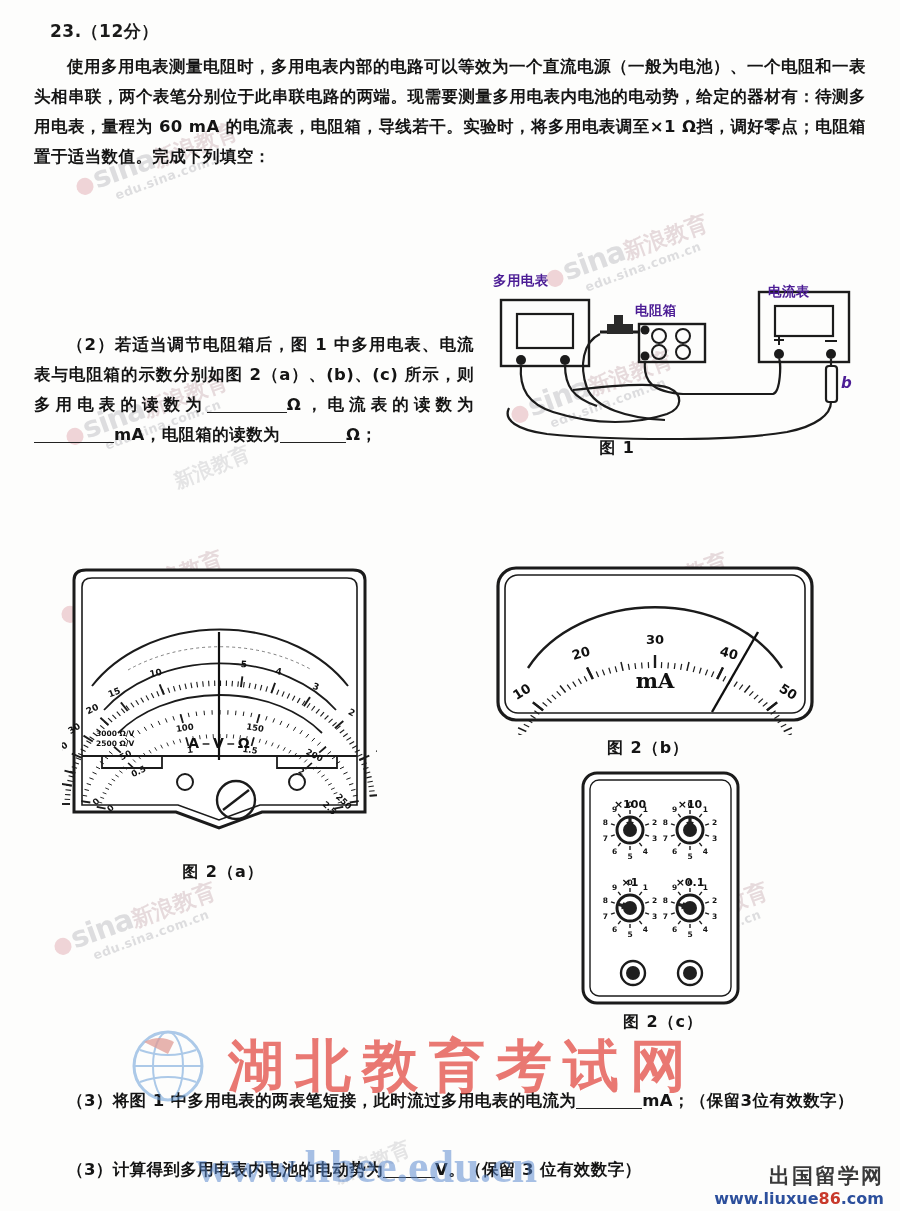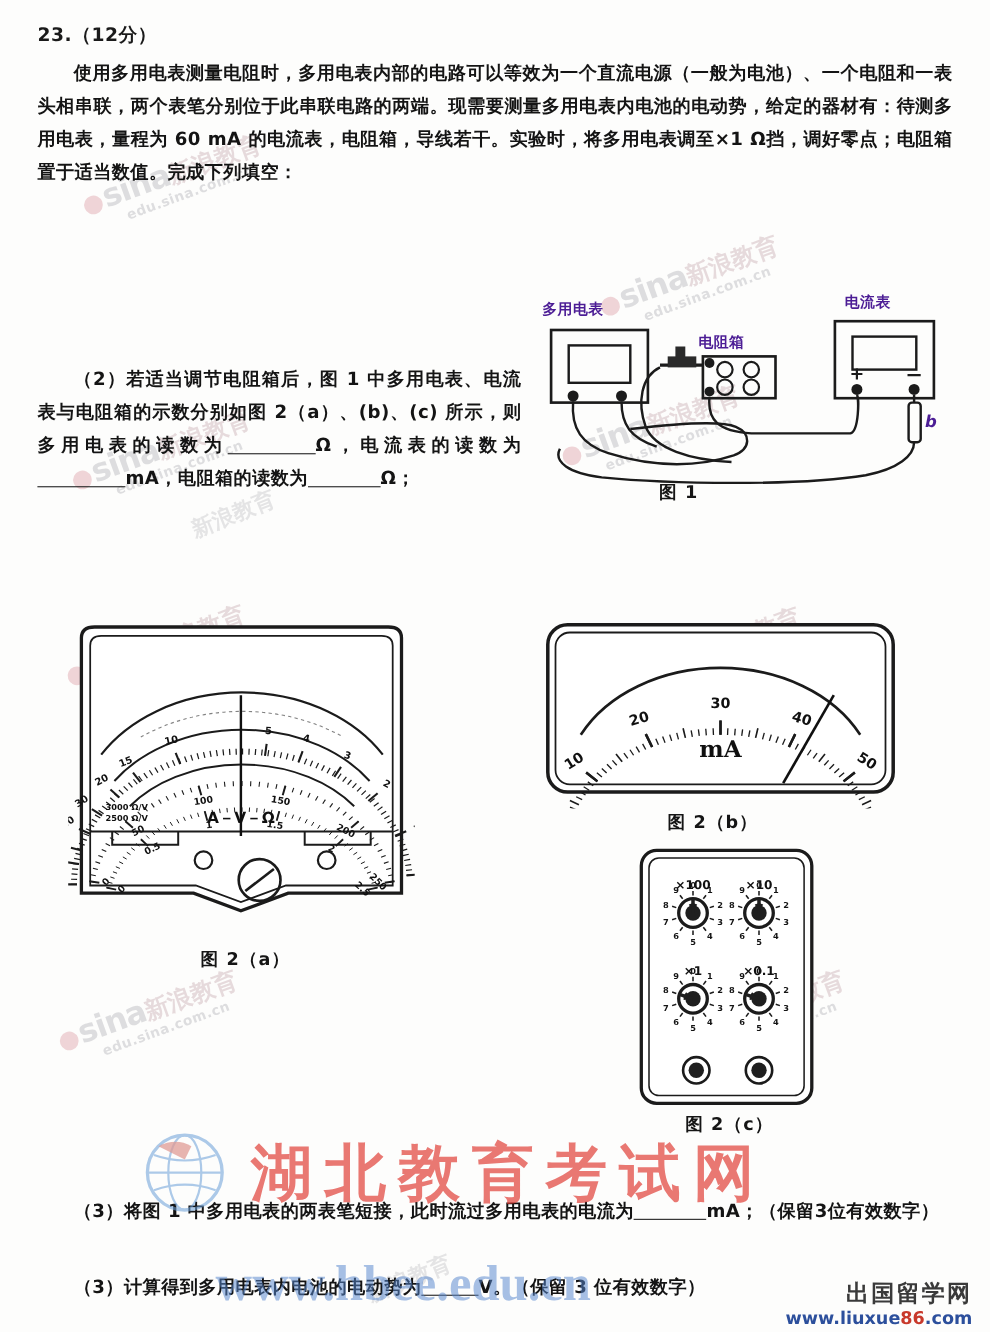--- a/index.html
+++ b/index.html
@@ -19,21 +19,21 @@
   
   .page {
     position: absolute;
     inset: 0;
     background: #fdfdfc;
   }
 
   
   .qnum {
     position: absolute;
-    left: 34px;
+    left: 50px;
     top: 20px;
     font-size: 17px;
     font-weight: bold;
     letter-spacing: 0.5px;
   }
 
   .para {
     position: absolute;
     font-size: 16.5px;
     font-weight: bold;
@@ -318,21 +318,21 @@
         <path d="M344 140 C 344 152, 330 164, 300 170 C 240 180, 120 178, 60 172 C 30 168, 16 158, 22 146"></path>
       </g>
 
       <g stroke="#1b1b1b" stroke-width="2" fill="none">
         <path d="M287 78 L297 78 M292 73 L292 83"></path>
         <path d="M338 79 L350 79"></path>
       </g>
     </svg>
     <div class="lbl" style="left:6px; top:10px;">多用电表</div>
     <div class="lbl" style="left:148px; top:40px;">电阻箱</div>
-    <div class="lbl" style="left:281px; top:4px;">电流表</div>
+    <div class="lbl" style="left:281px; top:21px;">电流表</div>
     <div class="lbl" style="left:354px; top:112px; font-size:15px; font-style:italic;">b</div>
   </div>
   <div class="fig-cap" style="left:587px; top:438px; width:60px;">图 1</div>
 
   <div id="fig2a">
     <svg width="315" height="300" viewBox="0 0 315 300" xmlns="http://www.w3.org/2000/svg">
       <defs>
 
         <path id="arcOhm" d="M 30 128 A 145 112 0 0 1 285 128" fill="none"></path>
         <path id="arcDC" d="M 44 152 A 135 100 0 0 1 272 152" fill="none"></path>

